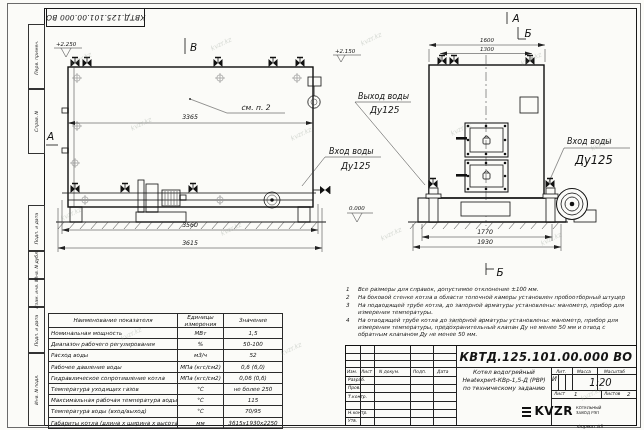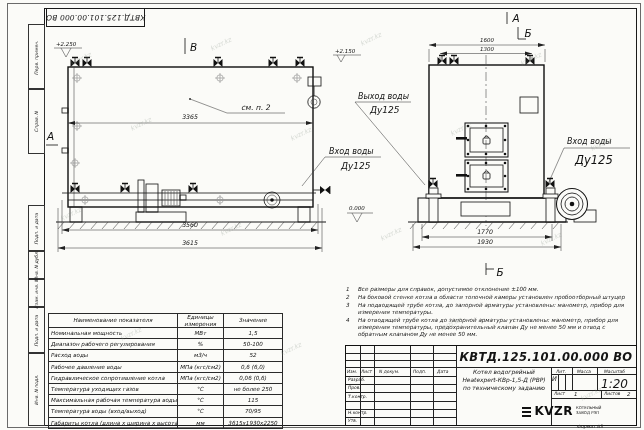--- a/index.html
+++ b/index.html
@@ -469,21 +469,21 @@
     <div class="abs hl" style="left:205px;top:52px;width:85px"></div>
     <div class="abs vl" style="left:226px;top:21px;height:23px"></div>
     <div class="abs vl" style="left:251px;top:21px;height:23px"></div>
     <div class="abs vl" style="left:212px;top:28px;height:16px"></div>
     <div class="abs vl" style="left:219px;top:28px;height:16px"></div>
     <div class="abs vl" style="left:255px;top:44px;height:8px"></div>
     <div class="abs lbl" style="left:210px;top:22.5px">Лит.</div>
     <div class="abs lbl" style="left:231px;top:22.5px">Масса</div>
     <div class="abs lbl" style="left:258px;top:22.5px">Масштаб</div>
     <div class="abs" style="left:205px;top:29px;width:7px;text-align:center;font-size:6.5px">И</div>
-    <div class="abs" style="left:255px;top:31px;width:39px;font-size:12px">1:20</div>
+    <div class="abs" style="left:235px;top:31px;width:39px;text-align:center;font-size:10px">1:20</div>
     <div class="abs lbl" style="left:208px;top:45px">Лист</div>
     <div class="abs" style="left:228px;top:44.5px;font-size:5.5px">1</div>
     <div class="abs lbl" style="left:258px;top:45px">Листов</div>
     <div class="abs" style="left:281px;top:44.5px;font-size:5.5px">2</div>
   </div>
 
   <div class="abs logo">
     <div class="logo-flag"></div>
     <span class="logo-txt">KVZR</span>
     <div class="logo-cap">

